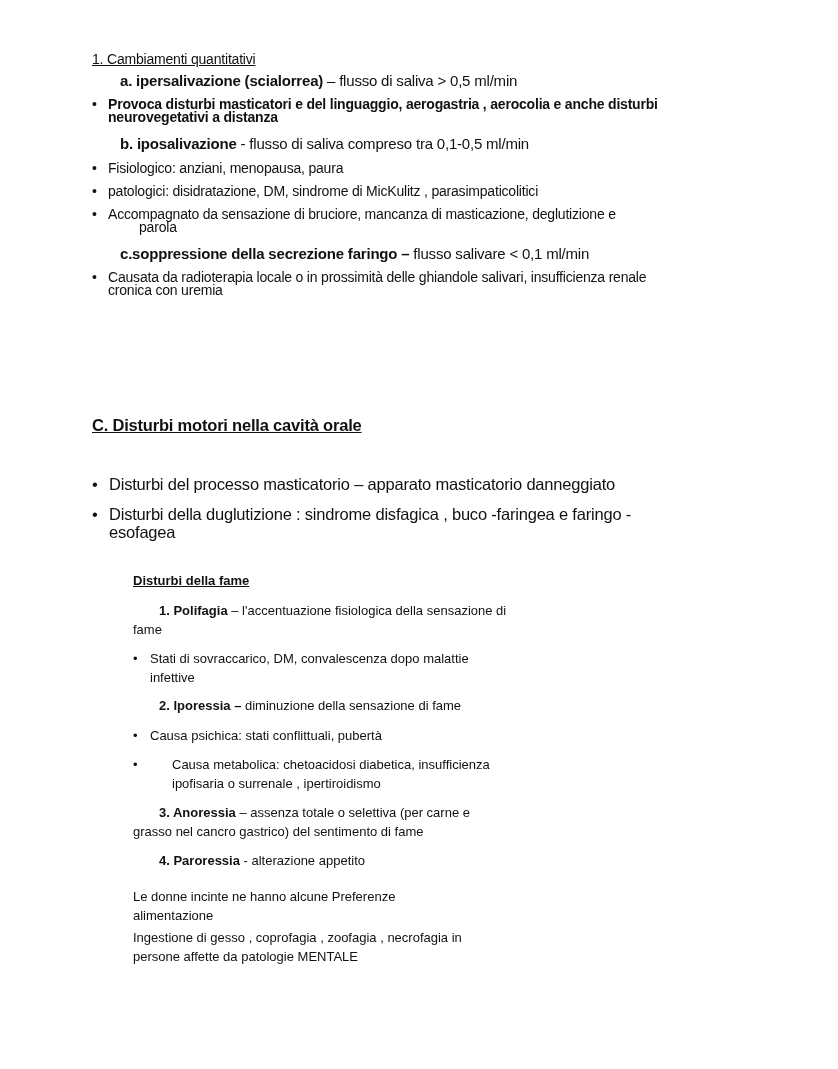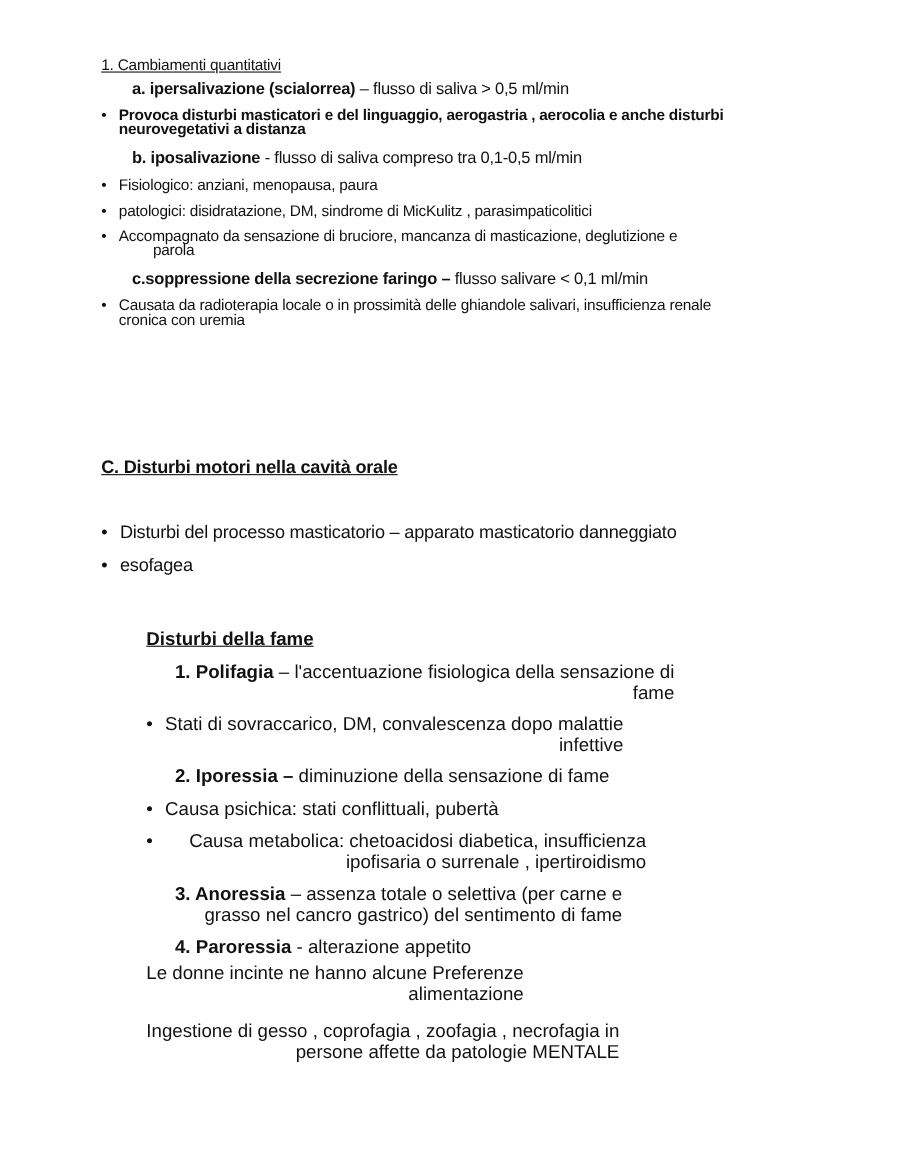--- a/index.html
+++ b/index.html
@@ -3,21 +3,21 @@
 <meta charset="utf-8">
 <style>
   html, body { margin: 0; padding: 0; background: #ffffff; }
   body {
     width: 838px; height: 1069px; position: relative; overflow: hidden;
     font-family: "Liberation Sans", sans-serif; color: #111111;
   }
   .block { position: absolute; }
   .small { font-size: 14px; line-height: 15px; letter-spacing: -0.2px; }
   .mid { font-size: 16.5px; line-height: 18px; letter-spacing: -0.2px; margin-top: 48px; }
-  .big { font-size: 17px; line-height: 19px; text-align: right; }
+  .big { font-size: 13px; line-height: 19px; }
   .u { text-decoration: underline; }
   b { font-weight: bold; margin-left: 26px; }
   .line { position: absolute; left: 0; white-space: nowrap; }
   .bullet { position: absolute; left: 0; }
 </style>
 </head>
 <body>
 
 <div class="block small" style="left:92px; top:52px; width:680px; height:260px;">
   <div class="line u" style="top:0;">1. Cambiamenti quantitativi</div>
@@ -73,20 +73,21 @@
   <div class="line u" style="top:0; font-weight:bold;">C. Disturbi motori nella cavità orale</div>
 
   <div class="line" style="top:59px;">
     <span class="bullet">•</span>
     <div style="position:absolute; left:17px;">Disturbi del processo masticatorio – apparato masticatorio danneggiato</div>
   </div>
 
   <div class="line" style="top:89px;">
     <span class="bullet">•</span>
     <div style="position:absolute; left:17px; top:0;">
+      <div>Disturbi della duglutizione : sindrome disfagica , buco -faringea e faringo -</div>
       <div>esofagea</div>
     </div>
   </div>
 </div>
 
 <div class="block big" style="left:133px; top:571px; width:560px; height:410px;">
   <div class="line u" style="top:0; font-weight:bold;">Disturbi della fame</div>
 
   <div class="line" style="top:30px;">
     <div><b>1. Polifagia</b><span> – l'accentuazione fisiologica della sensazione di</span></div>
@@ -120,21 +121,21 @@
 
   <div class="line" style="top:232px;">
     <div><b>3. Anoressia</b><span> – assenza totale o selettiva (per carne e</span></div>
     <div>grasso nel cancro gastrico) del sentimento di fame</div>
   </div>
 
   <div class="line" style="top:280px;">
     <b>4. Paroressia</b><span> - alterazione appetito</span>
   </div>
 
-  <div class="line" style="top:304px;">
+  <div class="line" style="top:316px;">
     <div>Le donne incinte ne hanno alcune Preferenze</div>
     <div>alimentazione</div>
   </div>
 
   <div class="line" style="top:357px;">
     <div>Ingestione di gesso , coprofagia , zoofagia , necrofagia in</div>
     <div>persone affette da patologie MENTALE</div>
   </div>
 </div>
 

